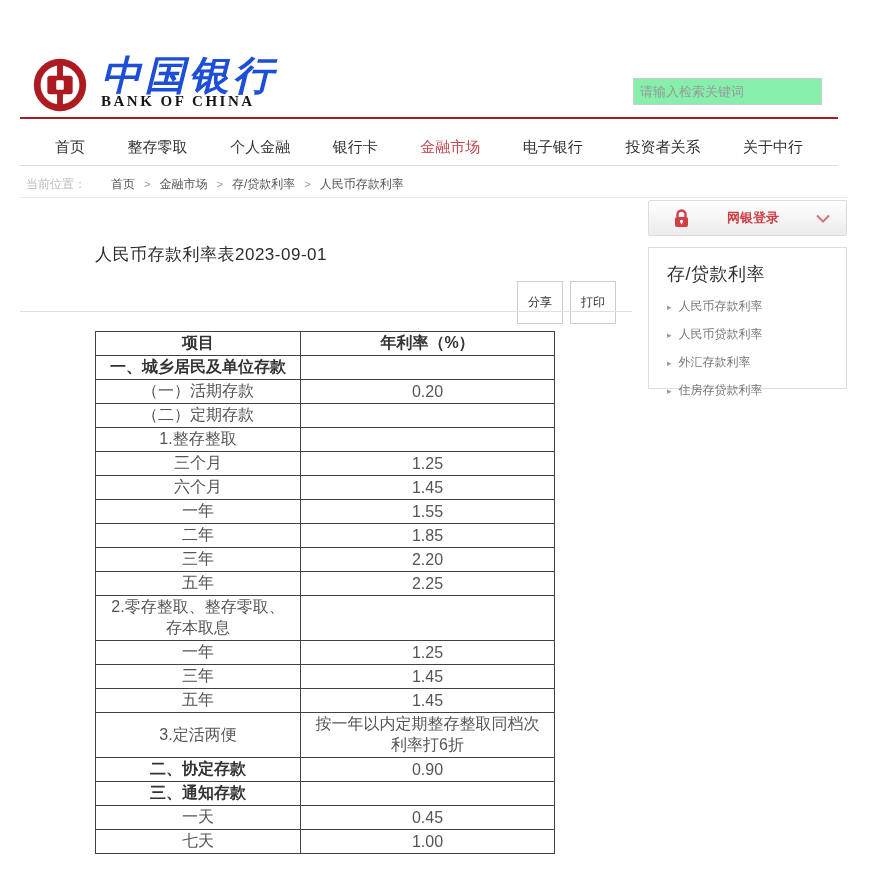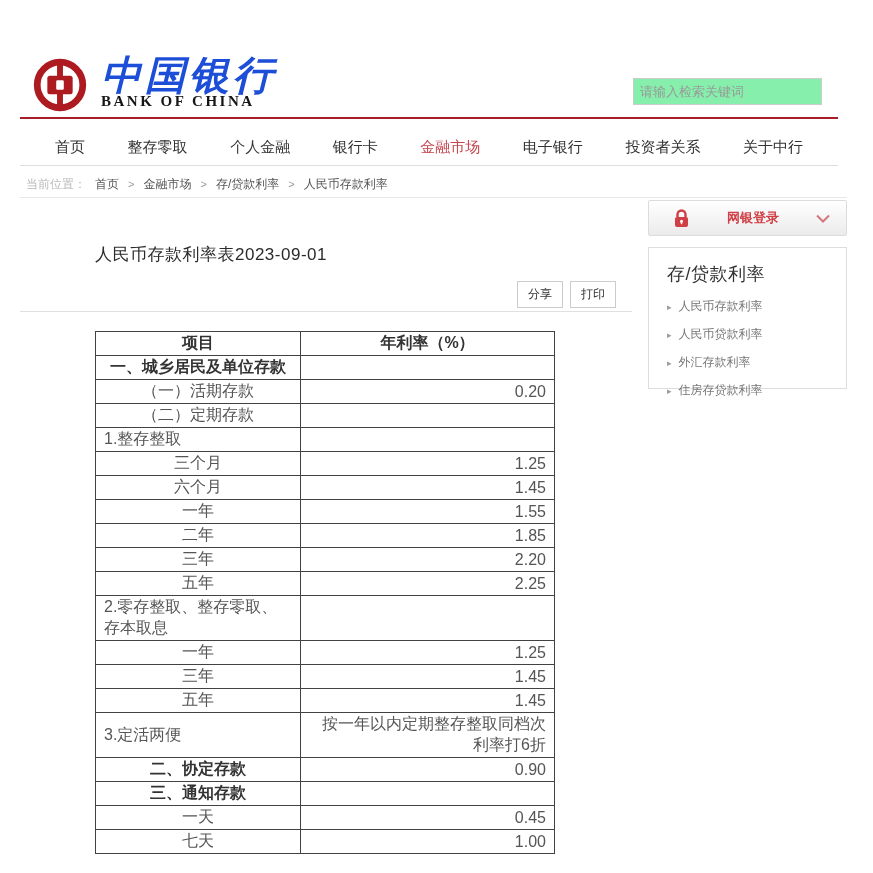--- a/index.html
+++ b/index.html
@@ -24,45 +24,45 @@
 
   
   .nav{position:absolute;left:20px;top:129px;width:818px;height:37px;display:flex;
        justify-content:space-between;align-items:center;padding:0 35px;box-sizing:border-box;
        border-bottom:1px solid #ddd;}
   .nav-item{font-size:15px;color:#333;text-decoration:none;cursor:pointer;white-space:nowrap;}
   .nav-item.active{color:#c5464f;}
 
   
   .crumbs{position:absolute;left:26px;top:174px;height:20px;display:flex;align-items:center;
-          font-size:12px;gap:9px;}
+          font-size:12px;gap:25px;}
   .crumb-prefix{color:#b9b9b9;}
   .crumb{color:#555;text-decoration:none;cursor:pointer;}
   .sep{color:#999;font-size:11px;}
   .crumb-line{position:absolute;left:20px;top:197px;width:827px;height:1px;background:#e8e8e8;}
 
   
   .title{position:absolute;left:95px;top:243px;width:460px;font-size:17px;
          color:#2b2b2b;letter-spacing:.5px;}
   .actions{position:absolute;left:20px;top:281px;width:612px;display:flex;justify-content:flex-end;
            gap:7px;padding-right:16px;box-sizing:border-box;}
-  .act-btn{border:1px solid #ccc;background:#fff;font-size:12px;color:#333;padding:4px 10px;
+  .act-btn{border:1px solid #ccc;background:#fff;font-size:12px;color:#333;padding:12px 10px;
            cursor:pointer;font-family:Liberation Mono, monospace;}
   .main-divider{position:absolute;left:20px;top:311px;width:612px;height:1px;background:#e0e0e0;}
 
   
   .rate-table{position:absolute;left:95px;top:331px;border-collapse:collapse;width:460px;
               font-size:16px;color:#555;table-layout:fixed;}
   .rate-table th,.rate-table td{border:1px solid #424242;height:23px;padding:1px 8px;box-sizing:border-box;}
   .rate-table th{font-weight:bold;color:#333;text-align:center;}
   .rate-table .w1{width:205px;}
   .rate-table .c1.section-bold{text-align:center;font-weight:bold;color:#333;}
-  .rate-table .c1.section{text-align:left;}
+  .rate-table .c1.section{text-align:center;}
   .rate-table .c1.center{text-align:center;}
-  .rate-table .c2{text-align:right;}
+  .rate-table .c2{text-align:center;}
 
   
   .login-bar{position:absolute;left:648px;top:200px;width:199px;height:36px;box-sizing:border-box;
              border:1px solid #dcdcdc;border-radius:2px;background:linear-gradient(#ffffff,#ebebeb);
              display:flex;align-items:center;cursor:pointer;}
   .lock{width:17px;height:19px;margin-left:24px;}
   .login-label{flex:1;text-align:center;color:#cf3f45;font-size:13px;font-weight:bold;}
   .chev{width:14px;height:9px;margin-right:16px;}
   .side-box{position:absolute;left:648px;top:247px;width:199px;height:142px;box-sizing:border-box;
             border:1px solid #ddd;background:#fff;padding:14px 0 0 18px;}

